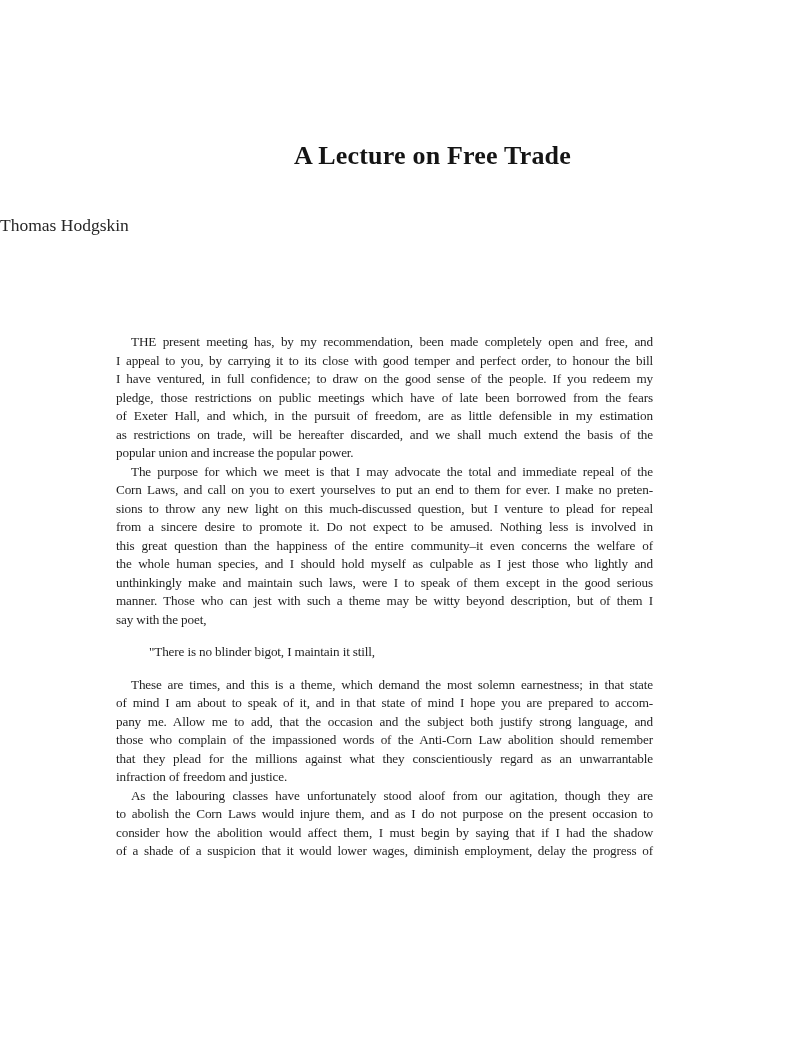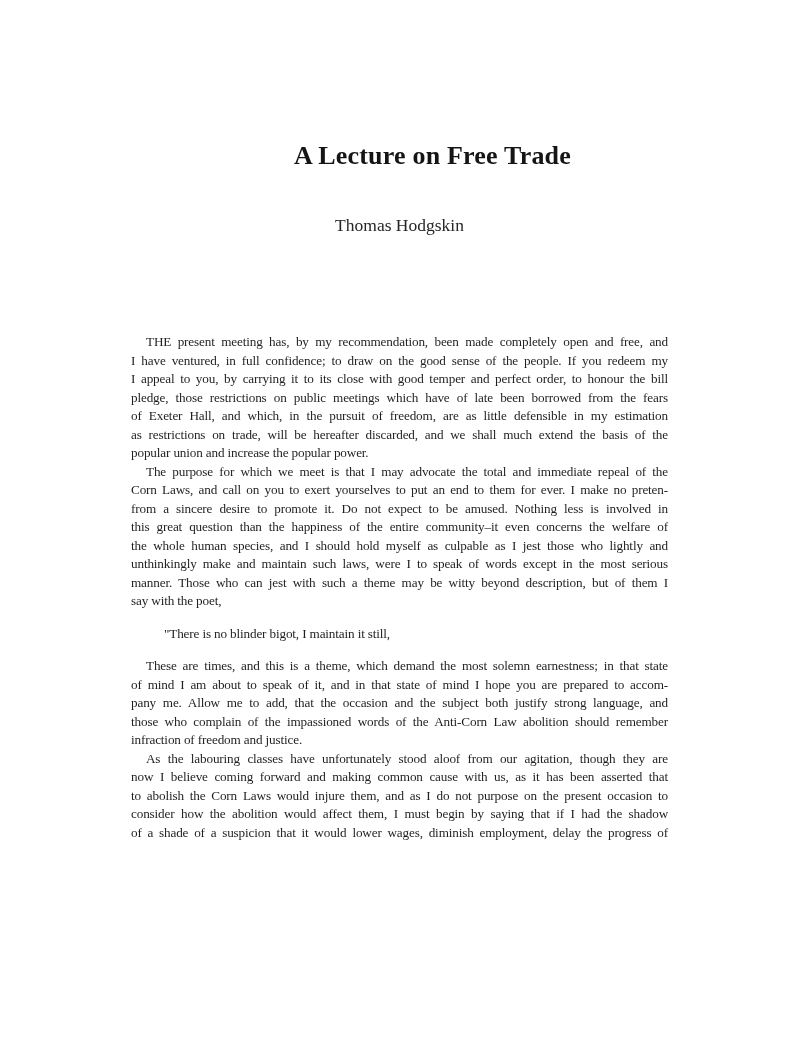--- a/index.html
+++ b/index.html
@@ -26,28 +26,27 @@
     font-weight: bold;
     letter-spacing: 0.2px;
     color: #151515;
     margin-left: 33px;
   }
   .doc-author {
     position: absolute;
     top: 215px;
     left: 0;
     width: 799px;
-    text-align: center;
     font-size: 17.5px;
     color: #262626;
   }
   .body-text {
     position: absolute;
     top: 333px;
-    left: 131px;
+    left: 116px;
     width: 537px;
     font-size: 13.2px;
     line-height: 18.5px;
     letter-spacing: -0.15px;
   }
   .para .line {
     text-align: justify;
     text-align-last: justify;
     white-space: normal;
   }
@@ -67,48 +66,49 @@
 </style>
 <title>A Lecture on Free Trade</title></head>
 <body>
 
 <div class="page">
   <div class="doc-title">A Lecture on Free Trade</div>
   <div class="doc-author">Thomas Hodgskin</div>
   <div class="body-text" id="body-text">
       <div class="para">
         <div class="line first">THE present meeting has, by my recommendation, been made completely open and free, and</div>
+        <div class="line">I appeal to you, by carrying it to its close with good temper and perfect order, to honour the bill</div>
         <div class="line">I have ventured, in full confidence; to draw on the good sense of the people. If you redeem my</div>
-        <div class="line">I appeal to you, by carrying it to its close with good temper and perfect order, to honour the bill</div>
         <div class="line">pledge, those restrictions on public meetings which have of late been borrowed from the fears</div>
         <div class="line">of Exeter Hall, and which, in the pursuit of freedom, are as little defensible in my estimation</div>
         <div class="line">as restrictions on trade, will be hereafter discarded, and we shall much extend the basis of the</div>
         <div class="line last">popular union and increase the popular power.</div>
       </div>
       <div class="para">
         <div class="line first">The purpose for which we meet is that I may advocate the total and immediate repeal of the</div>
         <div class="line">Corn Laws, and call on you to exert yourselves to put an end to them for ever. I make no preten-</div>
+        <div class="line">sions to throw any new light on this much-discussed question, but I venture to plead for repeal</div>
         <div class="line">from a sincere desire to promote it.  Do not expect to be amused.  Nothing less is involved in</div>
         <div class="line">this great question than the happiness of the entire community–it even concerns the welfare of</div>
         <div class="line">the whole human species, and I should hold myself as culpable as I jest those who lightly and</div>
-        <div class="line">unthinkingly make and maintain such laws, were I to speak of words except in the most serious</div>
+        <div class="line">unthinkingly make and maintain such laws, were I to speak of them except in the good serious</div>
         <div class="line">manner.  Those who can jest with such a theme may be witty beyond description, but of them I</div>
         <div class="line last">say with the poet,</div>
       </div>
       <div class="verse">
         <div class="line">"There is no blinder bigot, I maintain it still,</div>
       </div>
       <div class="para">
         <div class="line first">These are times, and this is a theme, which demand the most solemn earnestness; in that state</div>
         <div class="line">of mind I am about to speak of it, and in that state of mind I hope you are prepared to accom-</div>
         <div class="line">pany me.  Allow me to add, that the occasion and the subject both justify strong language, and</div>
         <div class="line">those who complain of the impassioned words of the Anti-Corn Law abolition should remember</div>
+        <div class="line">that they plead for the millions against what they conscientiously regard as an unwarrantable</div>
         <div class="line last">infraction of freedom and justice.</div>
       </div>
       <div class="para">
         <div class="line first">As the labouring classes have unfortunately stood aloof from our agitation, though they are</div>
-        <div class="line">now I believe coming forward and making common cause with us, as it has been asserted that</div>
         <div class="line">to abolish the Corn Laws would injure them, and as I do not purpose on the present occasion to</div>
         <div class="line">consider how the abolition would affect them, I must begin by saying that if I had the shadow</div>
         <div class="line">of a shade of a suspicion that it would lower wages, diminish employment, delay the progress of</div>
       </div>
     </div>
 </div>
 
 </body></html>

